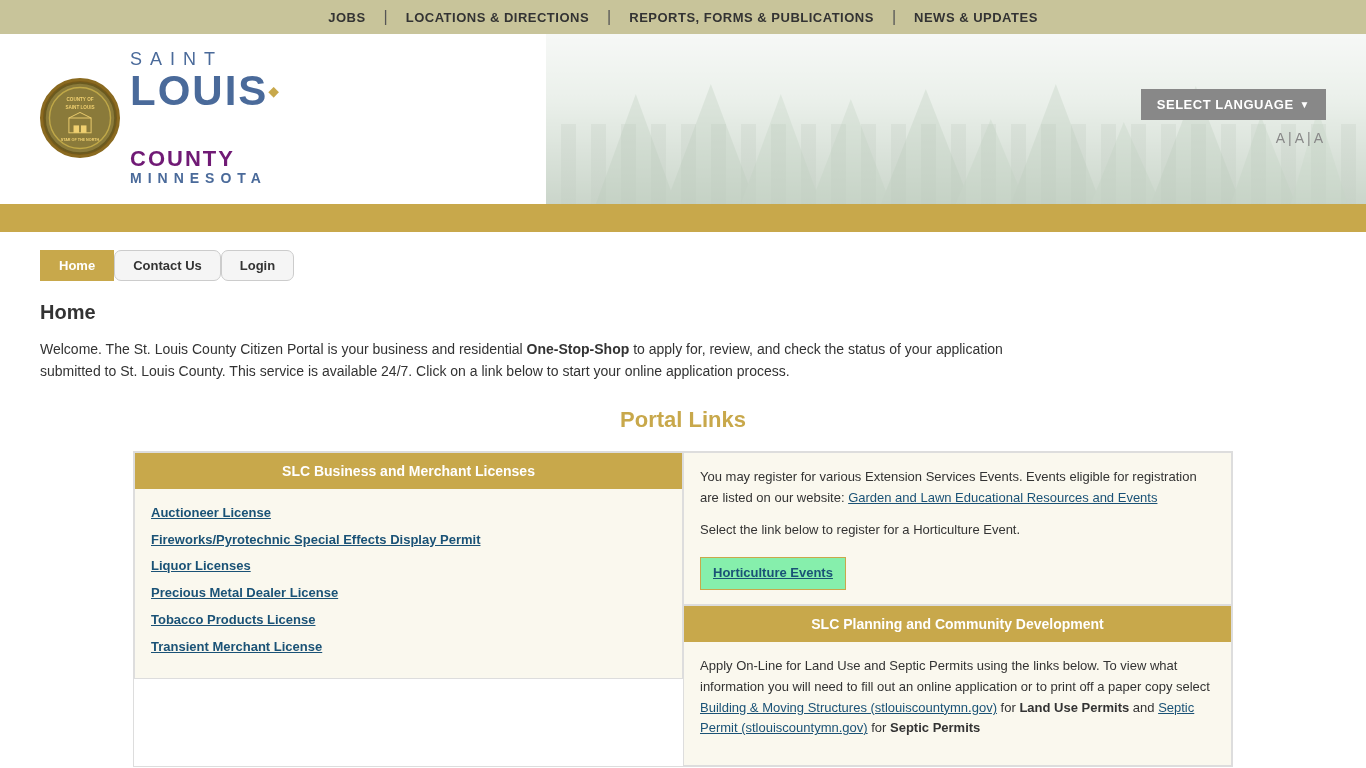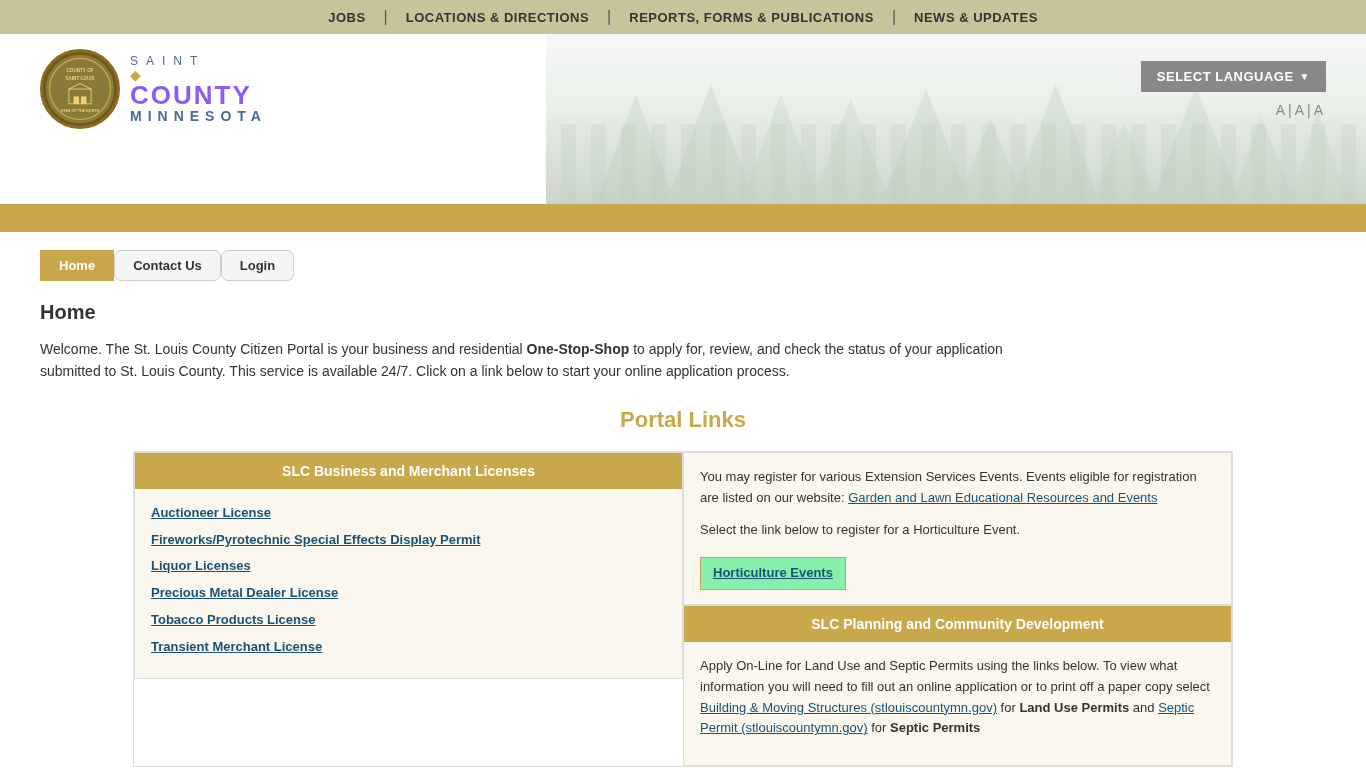--- a/index.html
+++ b/index.html
@@ -89,38 +89,39 @@
       font-weight: bold;
       text-align: center;
       line-height: 1.2;
       flex-shrink: 0;
     }
     .logo-text {
       display: flex;
       flex-direction: column;
     }
     .logo-saint {
-      font-size: 12px;
+      font-size: 18px;
       font-weight: normal;
       color: #4a6a9a;
       letter-spacing: 8px;
     }
     .logo-louis {
       font-size: 42px;
       font-weight: bold;
       color: #4a6a9a;
       line-height: 1;
       letter-spacing: 2px;
     }
     .logo-county {
-      font-size: 26px;
-      font-weight: bold;
-      color: #8b5cf6;
+      font-size: 22px;
+      font-weight: bold;
+      color: #701a75;
       line-height: 1;
       letter-spacing: 2px;
+      margin-top: 36px;
     }
     .logo-diamond {
       color: #c8a84b;
       font-size: 14px;
     }
     .logo-minnesota {
       font-size: 14px;
       color: #4a6a9a;
       letter-spacing: 6px;
       font-weight: 600;
@@ -323,20 +324,21 @@
           <line x1="28" y1="40" x2="40" y2="34" stroke="#f0d070" stroke-width="1"></line>
           <line x1="52" y1="40" x2="40" y2="34" stroke="#f0d070" stroke-width="1"></line>
           <rect x="33" y="48" width="6" height="8" fill="#f0d070"></rect>
           <rect x="41" y="48" width="6" height="8" fill="#f0d070"></rect>
           <text x="40" y="65" font-size="4" fill="#f0d070" text-anchor="middle">STAR OF THE NORTH</text>
         </svg>
       </div>
       <div class="logo-text">
         <span class="logo-saint">SAINT</span>
         <div style="line-height:1;display:flex;align-items:center;">
+          <span class="logo-louis">LOUIS</span>
           <span class="logo-diamond"> ◆</span>
         </div>
         <span class="logo-county">COUNTY</span>
         <span class="logo-minnesota">MINNESOTA</span>
       </div>
     </div>
     <div class="header-right">
       <button class="language-btn">
         <span>SELECT LANGUAGE</span>
         <span class="arrow">▼</span>

